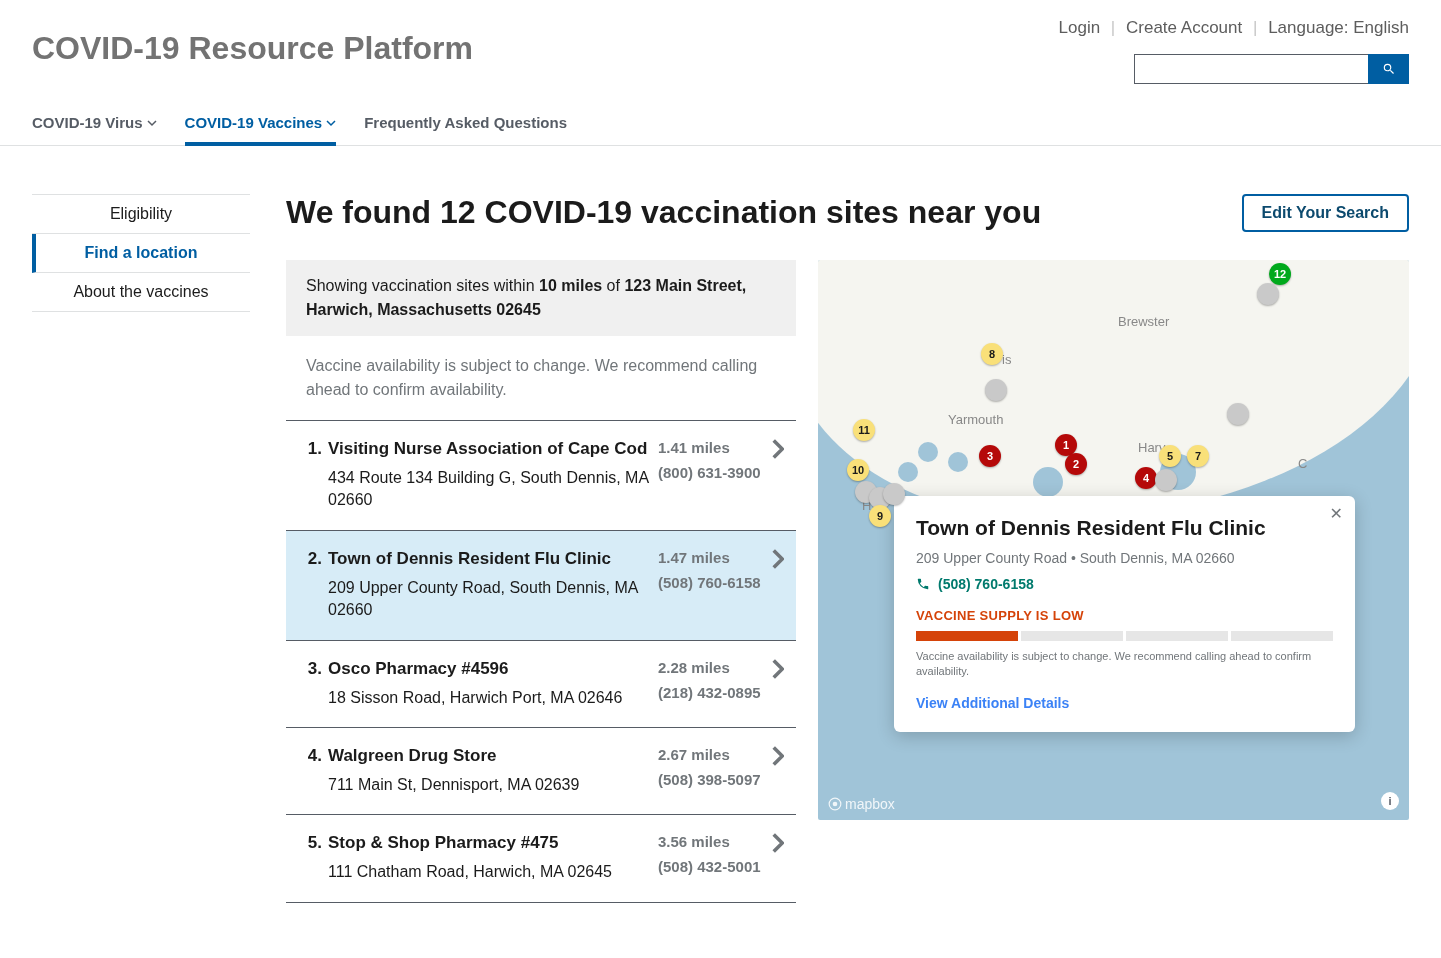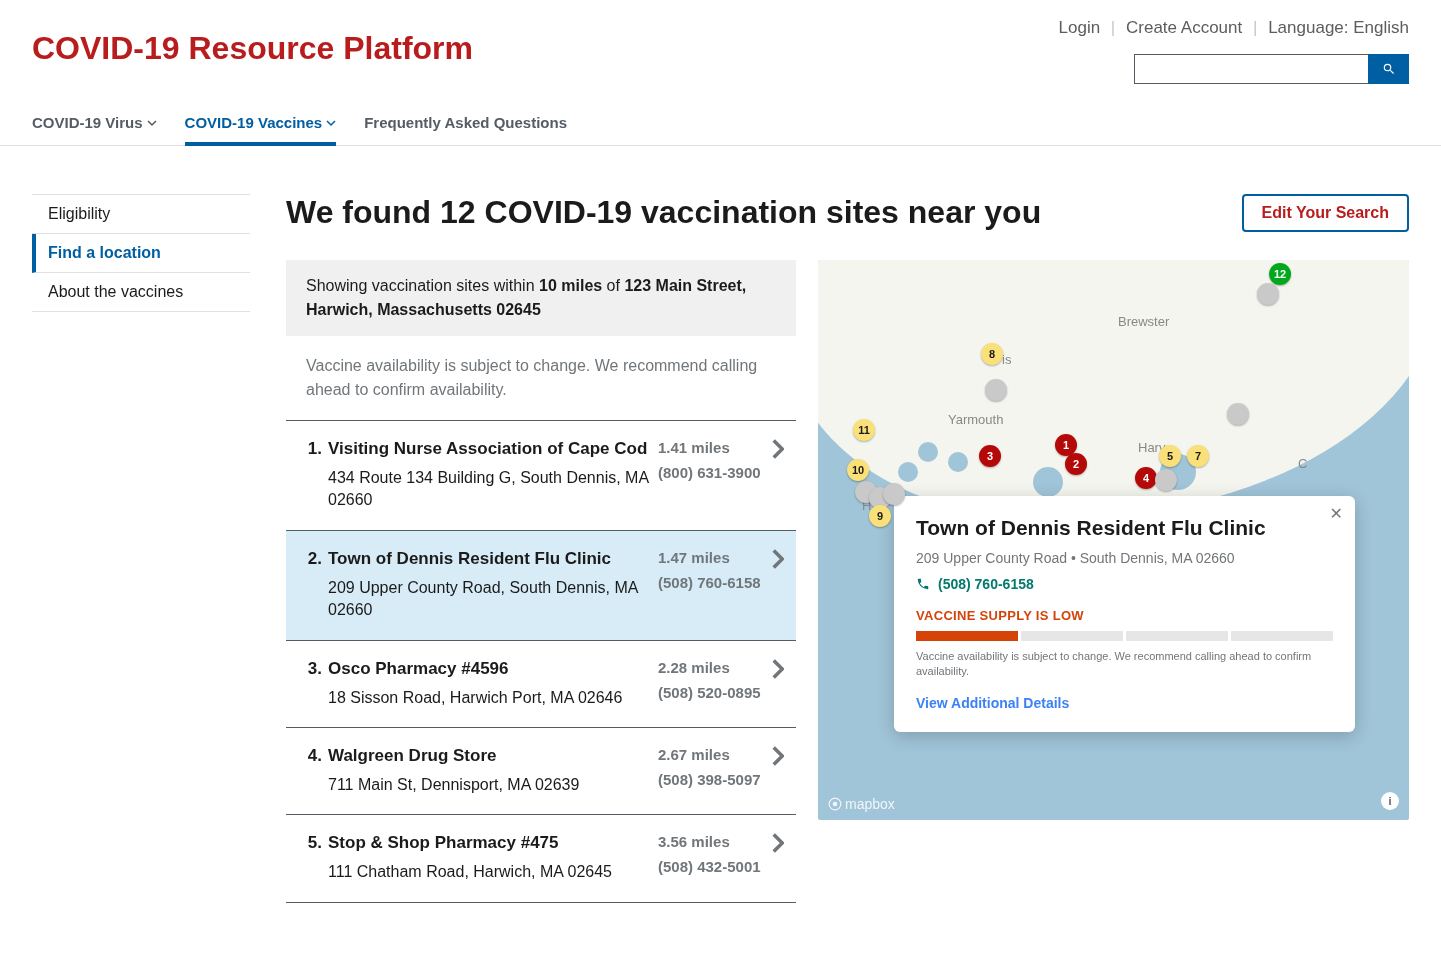--- a/index.html
+++ b/index.html
@@ -1,21 +1,21 @@
 <!DOCTYPE html>
 <html><head>
 <meta charset="utf-8">
 <style>
 * { box-sizing: border-box; margin: 0; padding: 0; }
 body { font-family: -apple-system, BlinkMacSystemFont, "Segoe UI", Helvetica, Arial, sans-serif; color: #1b1b1b; background: #fff; }
 a { text-decoration: none; }
 
 
 .top-bar { display: flex; justify-content: space-between; align-items: flex-start; padding: 18px 32px 0 32px; }
-.brand { font-size: 32px; font-weight: 700; color: #b91c1c; margin-top: 12px; }
+.brand { font-size: 32px; font-weight: 700; color: #737373; margin-top: 12px; }
 .top-right { display: flex; flex-direction: column; align-items: flex-end; gap: 16px; }
 .util-links { color: #5d5d5d; font-size: 17px; }
 .util-links a { color: #5d5d5d; }
 .util-sep { color: #c7c7c7; margin: 0 6px; }
 .search-wrap { display: flex; }
 .search-input { width: 234px; height: 30px; border: 1px solid #565c65; border-right: none; padding: 0 8px; font-size: 14px; }
 .search-btn { width: 41px; height: 30px; background: #005ea2; border: none; display: flex; align-items: center; justify-content: center; cursor: pointer; }
 .search-btn svg { fill: #fff; width: 14px; height: 14px; }
 
 
@@ -24,29 +24,29 @@
 .main-nav li { padding: 14px 0; }
 .main-nav a { color: #565c65; font-size: 15px; font-weight: 700; display: flex; align-items: center; gap: 4px; text-align: right; }
 .main-nav li.active a { color: #005ea2; }
 .main-nav li.active { border-bottom: 4px solid #005ea2; margin-bottom: -1px; padding-bottom: 10px; }
 .chev-icon { width: 10px; height: 10px; }
 
 
 .content { display: flex; padding: 48px 32px 32px; gap: 36px; }
 .sidenav { width: 218px; flex-shrink: 0; }
 .sidenav ul { list-style: none; border-top: 1px solid #dfe1e2; }
-.sidenav li { border-bottom: 1px solid #dfe1e2; }
+.sidenav li { border-bottom: 1px solid #dfe1e2; text-align: center; }
 .sidenav a { display: block; padding: 10px 16px; color: #1b1b1b; font-size: 16px; }
 .sidenav li.active { border-left: 4px solid #005ea2; }
 .sidenav li.active a { color: #005ea2; font-weight: 700; padding-left: 12px; }
 
 .main { flex: 1; }
 .main-head { display: flex; justify-content: space-between; align-items: flex-start; margin-bottom: 28px; }
 h1 { font-size: 32px; font-weight: 700; }
-.edit-btn { border: 2px solid #005ea2; background: #fff; color: #b91c1c; font-weight: 700; font-size: 16px; padding: 8px 18px; border-radius: 4px; cursor: pointer; }
+.edit-btn { border: 2px solid #005ea2; background: #fff; color: #0c4a6e; font-weight: 700; font-size: 16px; padding: 8px 18px; border-radius: 4px; cursor: pointer; }
 
 .two-col { display: flex; gap: 22px; }
 .left-col { width: 510px; flex-shrink: 0; }
 
 .info-box { background: #f0f0f0; border-radius: 0; padding: 14px 20px; font-size: 16px; line-height: 1.5; color: #1b1b1b; }
 .disclaimer { color: #71767a; font-size: 16px; padding: 18px 20px; line-height: 1.5; border-bottom: 1px solid #565c65; }
 
 .site-list { }
 .site-item { display: flex; align-items: flex-start; padding: 18px 12px; border-bottom: 1px solid #565c65; cursor: pointer; position: relative; }
 .site-item.selected { background: #d7ecf7; }
@@ -198,21 +198,21 @@
               </div>
             </div>
             <div class="site-item">
               <div class="site-num">3.</div>
     <div class="site-body">
                 <div class="site-name">Osco Pharmacy #4596</div>
     <div class="site-addr">18 Sisson Road, Harwich Port, MA 02646</div>
               </div>
     <div class="site-meta">
                 <div class="site-dist">2.28 miles</div>
-    <div class="site-phone">(508) 520-0895</div>
+    <div class="site-phone">(218) 432-0895</div>
               </div>
     <div class="site-chev">
                 <svg width="12" height="20" viewBox="0 0 8 14">
                   <path d="M1 1l6 6-6 6" fill="none" stroke="#71767a" stroke-width="2.5"></path>
                 </svg>
               </div>
             </div>
             <div class="site-item">
               <div class="site-num">4.</div>
     <div class="site-body">

